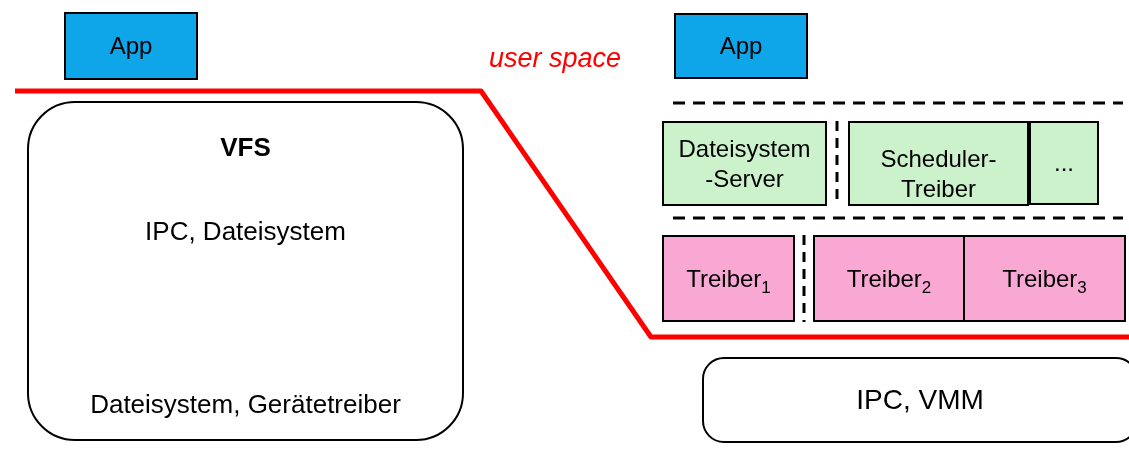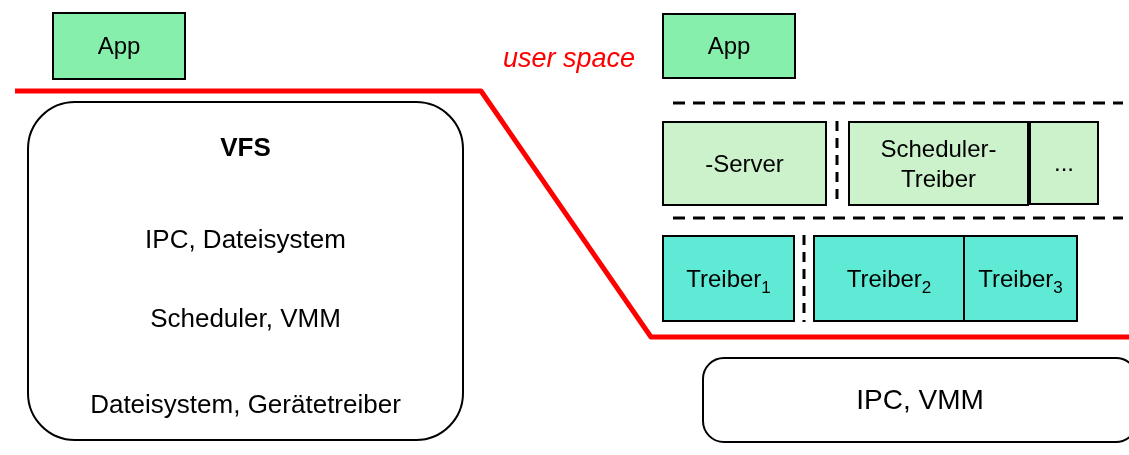--- a/index.html
+++ b/index.html
@@ -22,22 +22,23 @@
     box-sizing: border-box;
     border: 2px solid #000000;
     display: flex;
     align-items: center;
     justify-content: center;
     text-align: center;
     color: #000000;
     z-index: 2;
   }
   .app-box {
-    background: #86efac;
+    background: #0ea5e9;
     font-size: 24px;
+    margin-left: 12px;
   }
   #app-left  { left: 52px;  top: 12px; width: 134px; height: 68px; }
   #app-right { left: 662px; top: 13px; width: 134px; height: 66px; }
 
   #mono-kernel {
     position: absolute;
     left: 27px; top: 101px;
     width: 437px; height: 340px;
     box-sizing: border-box;
     border: 2px solid #000000;
@@ -47,53 +48,53 @@
   }
   .mono-layer {
     position: absolute;
     left: 0; width: 100%;
     transform: translateY(-50%);
     text-align: center;
     font-size: 26px;
     color: #000000;
   }
   #mono-layer-0 { top: 44px; font-weight: bold; }
-  #mono-layer-1 { top: 136px; }
+  #mono-layer-1 { top: 128px; }
   #mono-layer-2 { top: 215px; }
   #mono-layer-3 { top: 301px; }
 
   .space-label {
     position: absolute;
     font-size: 27px;
     font-style: italic;
     color: #ff0000;
     white-space: nowrap;
     z-index: 3;
   }
-  #user-space-label   { left: 503px; top: 43px; }
+  #user-space-label   { left: 489px; top: 43px; }
   #kernel-space-label { left: 485px; top: 361px; }
 
   .server-box {
     background: #ccf2cc;
     font-size: 24px;
     line-height: 1.25;
     top: 121px; height: 85px;
   }
   #server-1 { left: 662px;  width: 165px; }
-  #server-2 { left: 848px;  width: 181px; }
+  #server-2 { left: 848px;  width: 181px; align-items: flex-end; }
   #server-3 { left: 1029px; width: 70px;  top: 121px; height: 84px; }
 
   .driver-box {
-    background: #5eead4;
+    background: #f9a8d4;
     font-size: 24px;
     top: 235px; height: 87px;
   }
   #driver-1 { left: 662px; width: 133px; }
   #driver-2 { left: 813px; width: 152px; }
-  #driver-3 { left: 963px; width: 115px; }
+  #driver-3 { left: 963px; width: 163px; }
   .driver-box sub { font-size: 17px; line-height: 0; }
 
   #micro-kernel {
     position: absolute;
     left: 662px; top: 357px;
     width: 436px; height: 86px;
     box-sizing: border-box;
     border: 2px solid #000000;
     border-radius: 22px;
     background: #ffffff;
@@ -127,30 +128,30 @@
 
     <line x1="804" y1="235" x2="804" y2="322" stroke="#000" stroke-width="3" stroke-dasharray="10 7"></line>
     <line x1="956" y1="235" x2="956" y2="322" stroke="#000" stroke-width="3" stroke-dasharray="10 7"></line>
   </svg>
 
   <div class="box app-box" id="app-left">App</div>
 
   <div id="mono-kernel">
     <div class="mono-layer" id="mono-layer-0">VFS</div>
     <div class="mono-layer" id="mono-layer-1">IPC, Dateisystem</div>
-    <div class="mono-layer" id="mono-layer-2">Scheduler, VMM</div>
     <div class="mono-layer" id="mono-layer-3">Dateisystem, Gerätetreiber</div>
   </div>
 
   <div class="space-label" id="user-space-label">user space</div>
 
   <div class="box app-box" id="app-right">App</div>
 
   <div class="box server-box" id="server-1">
     <div>
+      <div>Dateisystem</div>
       <div>-Server</div>
     </div>
   </div>
   <div class="box server-box" id="server-2">
     <div>
       <div>Scheduler-</div>
       <div>Treiber</div>
     </div>
   </div>
   <div class="box server-box" id="server-3">...</div>

